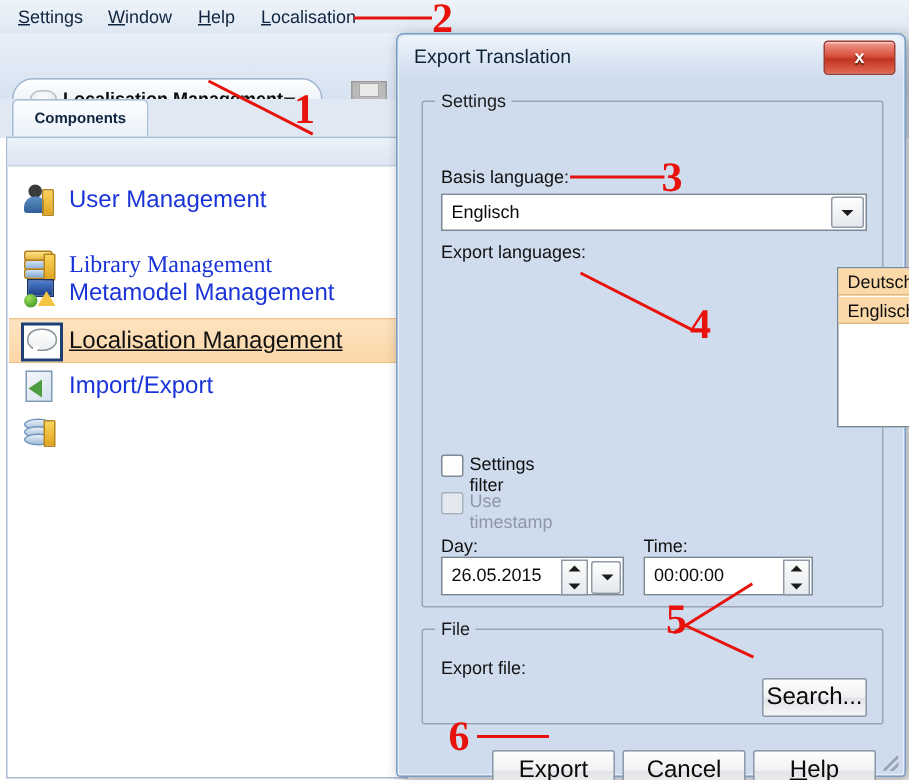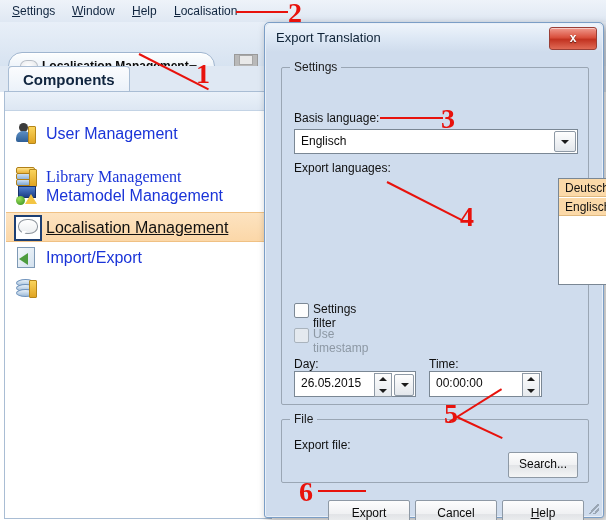--- a/index.html
+++ b/index.html
@@ -57,21 +57,21 @@
   #save-icon .shutter{position:absolute;left:5px;top:1px;width:12px;height:8px;background:#e9e9e9;border:1px solid #a7a7a7;}
   #save-icon .label{position:absolute;left:3px;top:12px;width:16px;height:9px;background:#fcfcfc;border:1px solid #a7a7a7;}
 
   
   #tabstrip{
     position:absolute;left:0;top:66px;width:606px;height:26px;
     background:#dfe8f3;
   }
   #tab-components{
     position:absolute;left:8px;top:0px;height:26px;line-height:25px;
-    padding:0 14px;font-size:15px;font-weight:bold;color:#10253f;
+    padding:0 14px;font-size:10px;font-weight:bold;color:#10253f;
     background:linear-gradient(to bottom,#fbfcfe 0%,#eaf1f9 100%);
     border:1px solid #a9bdd4;border-bottom:none;
     border-radius:4px 4px 0 0;
   }
   #content-pane{
     position:absolute;left:4px;top:91px;width:266px;height:426px;
     background:#ffffff;border:1px solid #a9bdd4;
   }
   #content-head{
     position:absolute;left:0;top:0;width:100%;height:18px;
@@ -191,21 +191,21 @@
     border:1px solid #8e99a5;
   }
   .spin i{position:absolute;left:4px;width:0;height:0;}
   .spin i.up{top:3px;border-left:4px solid transparent;border-right:4px solid transparent;border-bottom:4px solid #1b1b1b;}
   .spin i.dn{bottom:3px;border-left:4px solid transparent;border-right:4px solid transparent;border-top:4px solid #1b1b1b;}
 
   .btn{
     position:absolute;
     background:linear-gradient(to bottom,#fdfdfd 0%,#f0f1f3 48%,#e2e4e7 52%,#f4f5f6 100%);
     border:1px solid #8e99a5;border-radius:2px;
-    font-size:12px;color:#0a0a0a;text-align:center;
+    font-size:16px;color:#0a0a0a;text-align:center;
   }
   .btn span{display:block;}
 
   
   .ann{position:absolute;color:#e8120c;font-weight:bold;font-family:"Liberation Serif", serif;}
   .annline{position:absolute;background:#e8120c;transform-origin:0 50%;height:2px;}
   .resizer{position:absolute;right:4px;bottom:3px;width:10px;height:10px;
      background:
        linear-gradient(135deg,transparent 45%,#9aa6b4 45%,#9aa6b4 58%,transparent 58%) ,
        linear-gradient(135deg,transparent 70%,#9aa6b4 70%,#9aa6b4 83%,transparent 83%);

